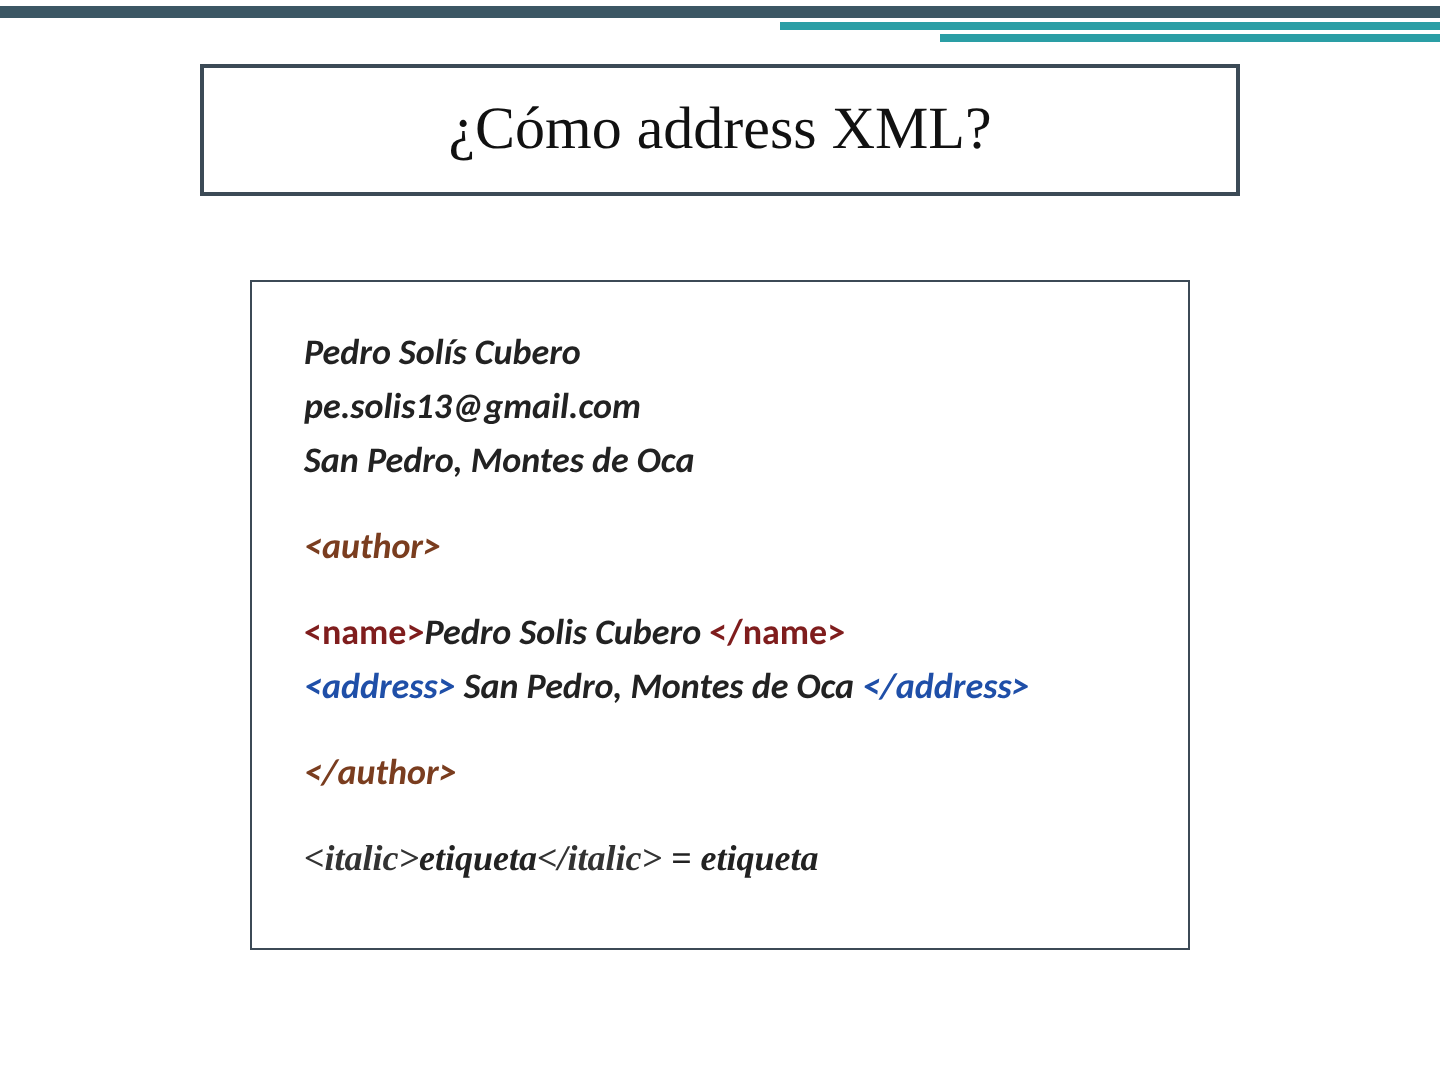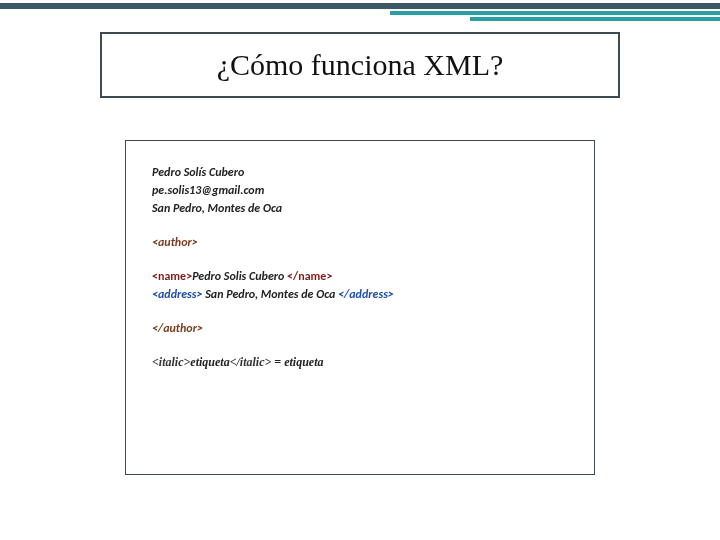--- a/index.html
+++ b/index.html
@@ -55,21 +55,21 @@
   }
   .content-box {
     position: absolute;
     top: 140px;
     left: 125px;
     width: 470px;
     height: 335px;
     border: 1px solid #3c4a56;
     padding: 22px 26px;
     font-family: 'Segoe UI', Calibri, Arial, sans-serif;
-    font-size: 12px;
+    font-size: 18px;
     line-height: 1.5;
     font-weight: 600;
     color: #222;
   }
   .block { margin-bottom: 16px; }
   .plain div { font-style: italic; }
   .tag-brown { color: #7a3d1f; font-style: italic; font-weight: 600; }
   .tag-red { color: #7f1d1d; font-weight: 600; }
   .tag-green { color: #1f7a2a; font-style: italic; font-weight: 600; }
   .tag-blue { color: #1f4fa8; font-style: italic; font-weight: 600; text-align: right; }
@@ -81,21 +81,21 @@
 </head>
 <body>
 
 <div class="top-bar">
   <div class="dark"></div>
   <div class="teal-a"></div>
   <div class="teal-b"></div>
 </div>
 
 <div class="title-box">
-  <h1>¿Cómo funciona XML?</h1>
+  <h1>¿Cómo address XML?</h1>
 </div>
 
 <div class="content-box">
 
   <div class="block plain">
     <div>Pedro Solís Cubero</div>
     <div>pe.solis13@gmail.com</div>
     <div>San Pedro, Montes de Oca</div>
   </div>
 

